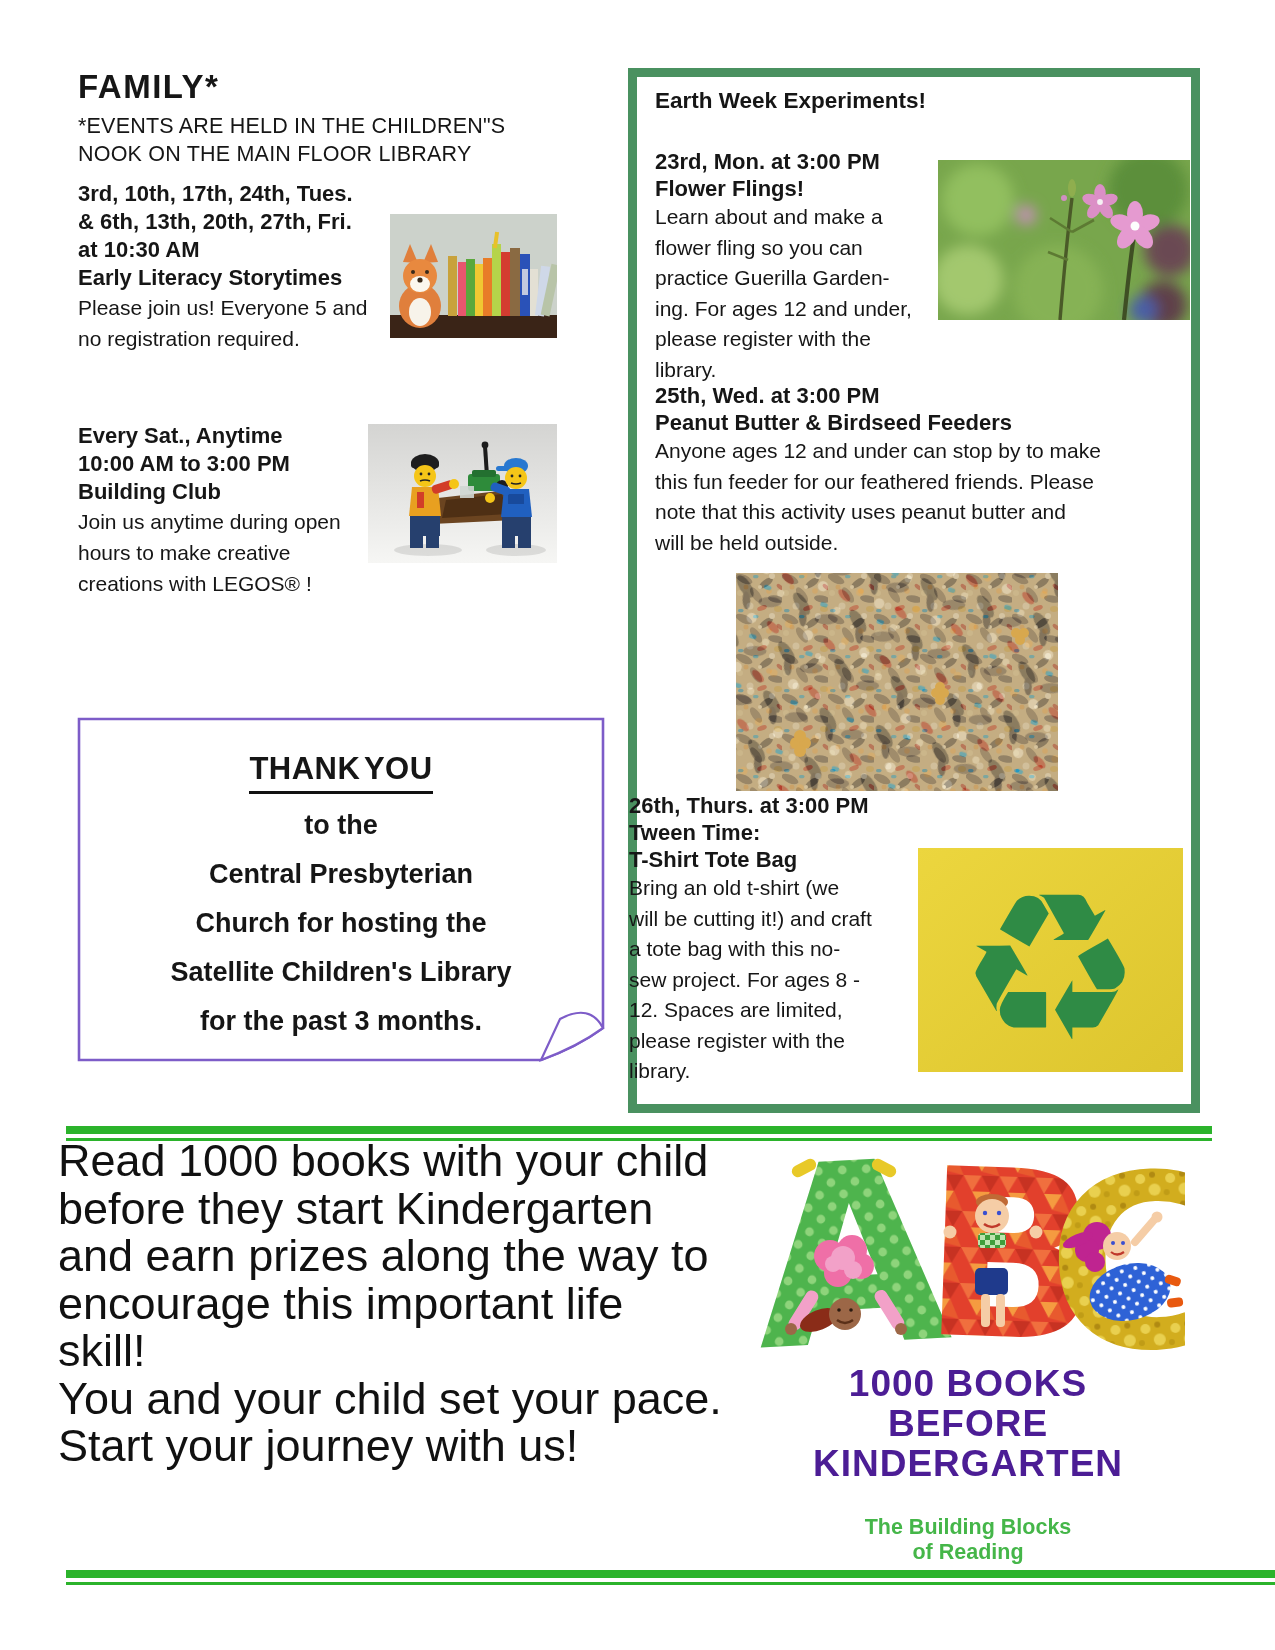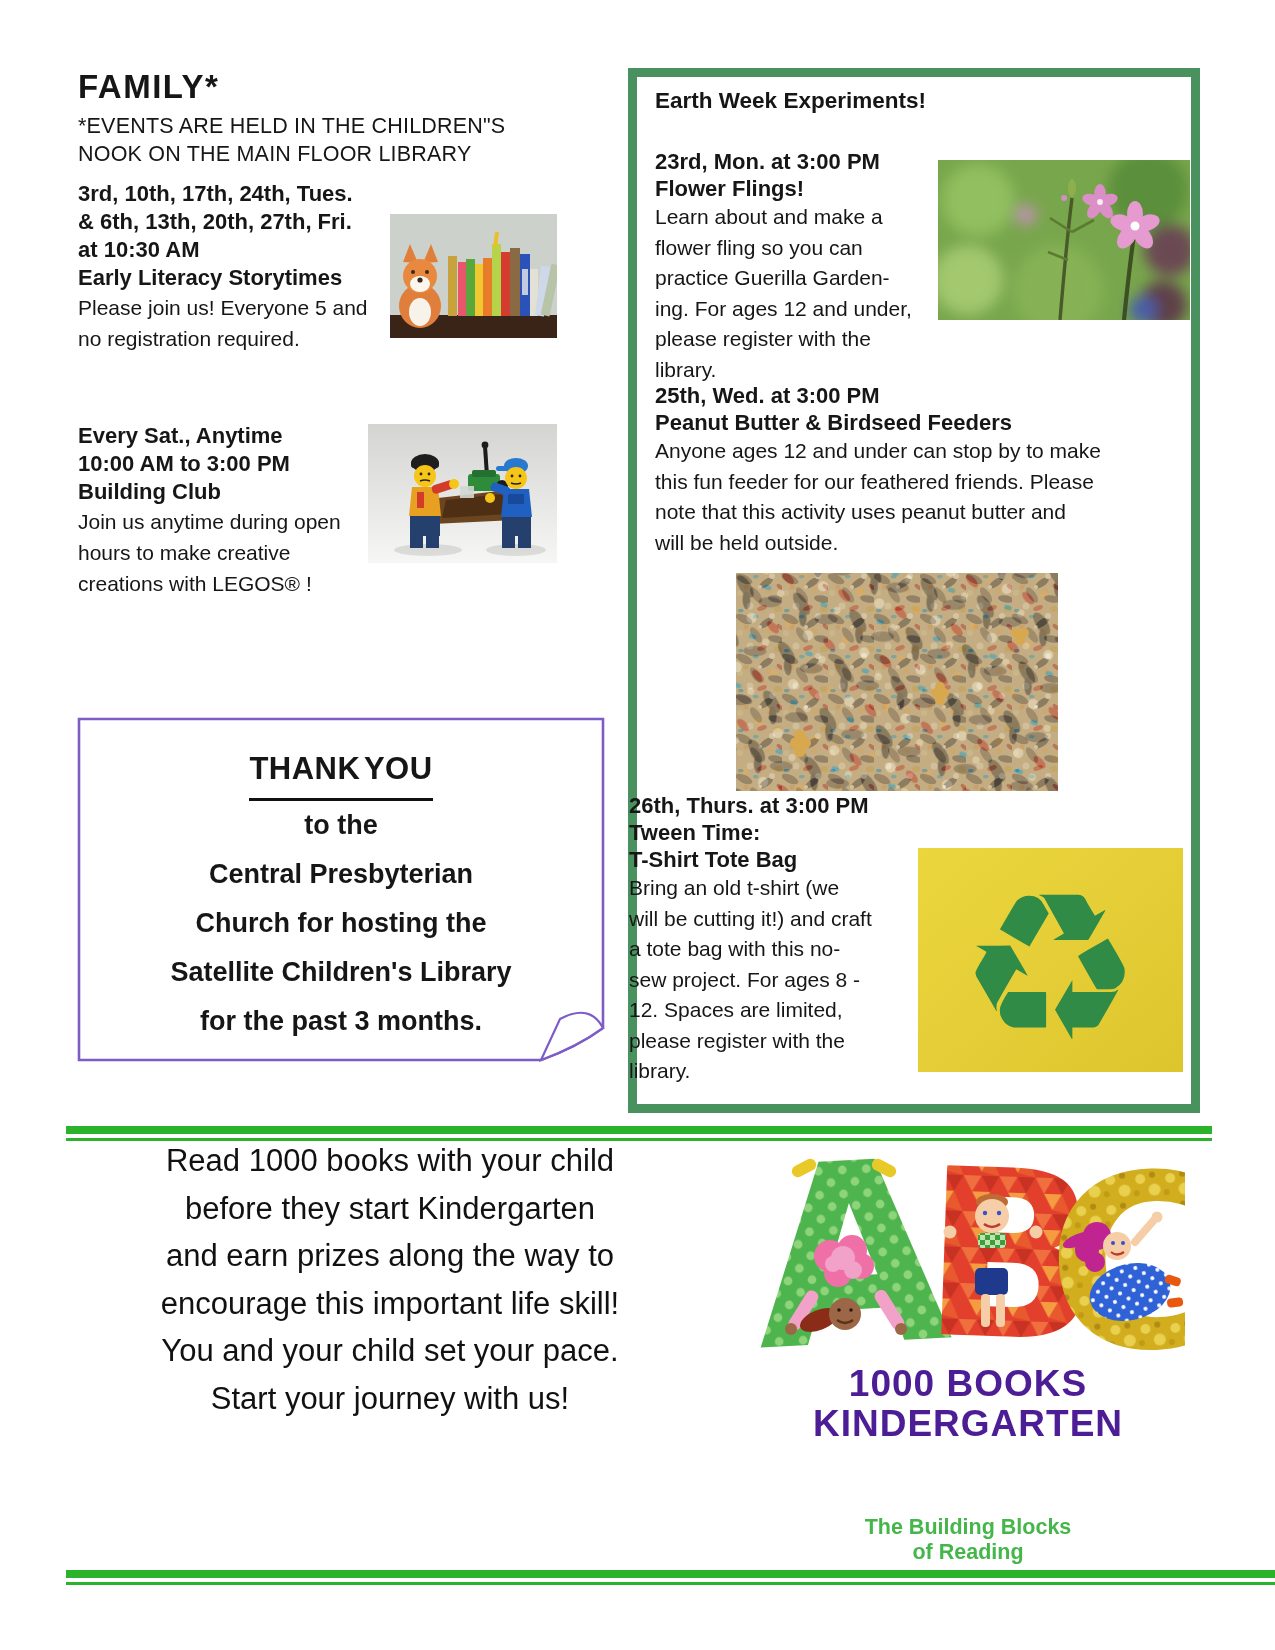--- a/index.html
+++ b/index.html
@@ -19,41 +19,41 @@
   .ev .body{font-weight:normal;font-size:21px;line-height:31px;}
   .ev1{left:78px;top:180px;}
   .ev2{left:78px;top:422px;}
   .photo{display:block;}
 
   
   .thankyou{left:77px;top:717px;width:528px;height:346px;}
   .ty-border{position:absolute;left:0;top:0;}
   .ty-content{position:absolute;left:0;top:0;width:100%;text-align:center;}
   .ty-heading{margin-top:34px;font-size:31px;font-weight:bold;letter-spacing:.5px;word-spacing:-5px;}
-  .ty-heading span{border-bottom:3px solid #111;padding-bottom:12px;}
+  .ty-heading span{border-bottom:3px solid #111;padding-bottom:5px;}
   .ty-lines{margin-top:14px;font-size:27px;font-weight:bold;line-height:49px;}
 
   
   .green-panel{left:628px;top:68px;width:572px;height:1045px;border:9px solid #4a9160;box-sizing:border-box;background:#fff;}
   .gp-heading{left:655px;top:88px;font-size:22.5px;font-weight:bold;}
   .gp-ev{font-size:22px;line-height:27px;}
   .gp-ev .body{font-weight:normal;font-size:21px;line-height:30.5px;}
   .gp-e1{left:655px;top:148px;}
   .gp-e2{left:655px;top:382px;}
   .gp-e3{left:629px;top:792px;}
 
   
   .divider{background:#2bb32b;}
   .d1a{left:66px;top:1126px;width:1146px;height:8px;}
   .d1b{left:66px;top:1138px;width:1146px;height:3px;}
   .d2a{left:66px;top:1570px;width:1209px;height:8px;}
   .d2b{left:66px;top:1582px;width:1209px;height:3px;}
 
   
-  .footer-para{left:58px;top:1137px;width:664px;text-align:center;font-size:31px;line-height:47.5px;color:#111;}
+  .footer-para{left:58px;top:1137px;width:664px;text-align:left;font-size:45px;line-height:47.5px;color:#111;}
   .logo-title{left:758px;top:1364px;width:420px;text-align:center;font-size:37px;font-weight:bold;line-height:40px;letter-spacing:1px;color:#4c1d95;}
   .logo-tag{left:758px;top:1515px;width:420px;text-align:center;font-size:21.5px;font-weight:bold;line-height:25px;color:#45b649;}
 </style>
 </head>
 <body>
 
 <div class="page">
 
   <div class="abs family-heading">FAMILY*</div>
 
@@ -447,20 +447,21 @@
       <line x1="390" y1="102" x2="409" y2="80" stroke="#f5cda6" stroke-width="8" stroke-linecap="round"></line>
       <circle cx="412" cy="77" r="5.5" fill="#f5cda6"></circle>
       <ellipse cx="385" cy="152" rx="41" ry="28" fill="url(#dotsDress)" transform="rotate(-14 385 152)"></ellipse>
       <rect x="420" y="136" width="16" height="9" rx="4" fill="#e8590f" transform="rotate(18 428 140)"></rect>
       <rect x="422" y="158" width="16" height="9" rx="4" fill="#e8590f" transform="rotate(-8 430 162)"></rect>
     </g>
   </svg>
 
   <div class="abs logo-title">
     <div>1000 BOOKS</div>
+    <div>BEFORE</div>
     <div>KINDERGARTEN</div>
   </div>
 
   <div class="abs logo-tag">
     <div>The Building Blocks</div>
     <div>of Reading</div>
   </div>
 
   <div class="abs divider d2a"></div>
   <div class="abs divider d2b"></div>

